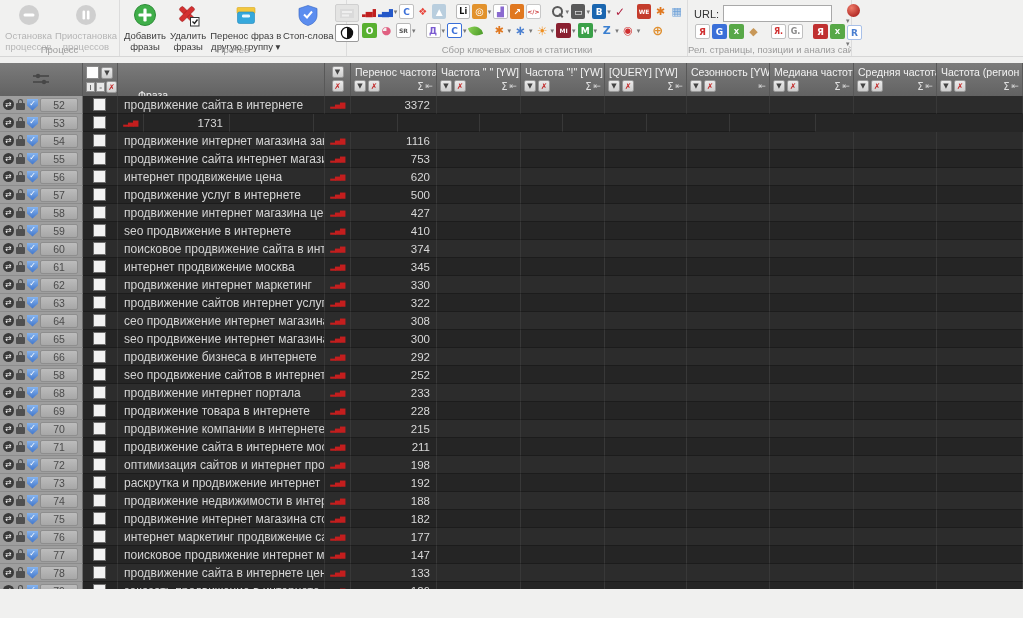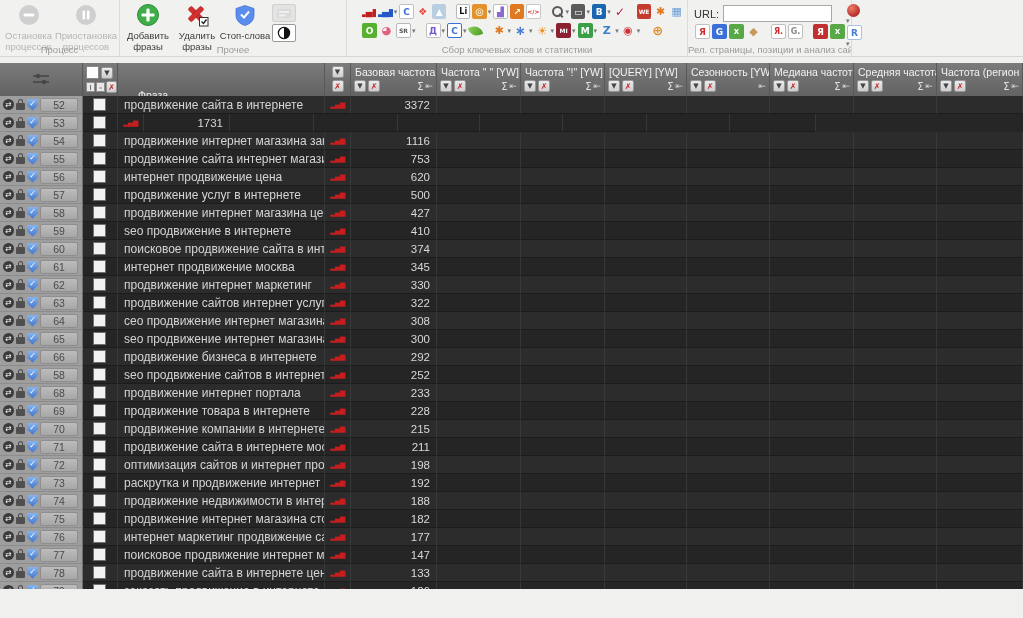--- a/index.html
+++ b/index.html
@@ -121,20 +121,30 @@
               <g transform="rotate(45 11 11)">
                   <rect x="2" y="8.6" width="18" height="4.8" rx="1.5" fill="#d43030" stroke="#a02020" stroke-width="0.6"></rect>
                   <rect x="8.6" y="2" width="4.8" height="18" rx="1.5" fill="#d43030" stroke="#a02020" stroke-width="0.6"></rect>
                 </g>
               <rect x="14.5" y="14.5" width="8.5" height="8.5" fill="#fff" stroke="#333"></rect>
                 <path d="M16.5 18.5 l2 2 3-4" stroke="#222" stroke-width="1.4" fill="none"></path>
             </svg>
           </span>
           <span class="lbl"><span>Удалить</span><br><span>фразы</span></span>
         </div>
+        <div class="bigbtn" style="width:76px;">
+          <span>
+            <svg width="24" height="24">
+                <rect x="3" y="4.5" width="18" height="6" rx="1" fill="#f3c73d" stroke="#d8a81f" stroke-width="0.6"></rect>
+                <rect x="3.5" y="9" width="17" height="11.5" rx="2" fill="#35a8dc" stroke="#1f86b8" stroke-width="0.6"></rect>
+                <rect x="8" y="11.5" width="8" height="3" rx="1.2" fill="#e9f6fc"></rect>
+              </svg>
+          </span>
+          <span class="lbl"><span>Перенос фраз в</span><br><span>другую группу ▾</span></span>
+        </div>
         <div class="bigbtn" style="width:46px;">
           <span>
             <svg width="24" height="24">
                 <path d="M12 2.5 L21 5.5 V12 C21 17.5 17.5 20.8 12 22.5 C6.5 20.8 3 17.5 3 12 V5.5 Z" fill="#5b8def" stroke="#3c6cc8" stroke-width="0.7"></path>
                 <path d="M8 11.5 l3 3 5-6" stroke="#fff" stroke-width="2" fill="none"></path>
               </svg>
           </span>
           <span class="lbl"><span>Стоп-слова</span></span>
         </div>
         <div class="stack">
@@ -291,21 +301,21 @@
         <div style="display:flex;justify-content:center;padding-top:3px;">
             <span class="fbtn">▼</span>
           </div>
         <div style="display:flex;justify-content:center;padding-top:2px;">
             <span class="fbtn x">✗</span>
           </div>
       </div>
 
       <div style="display:flex;">
           <div class="hcell" style="width: 86px;">
-            <div class="hlabel">Базовая частота</div>
+            <div class="hlabel">Перенос частота</div>
             <div class="hctrl">
               <span class="fbtn">▼</span>
               <span class="fbtn x">✗</span>
               <span class="hsp"></span>
               <span class="sig">Σ</span>
               <span class="pin">⇤</span>
             </div>
           </div>
           <div class="hcell" style="width: 84px;">
             <div class="hlabel">Частота " " [YW]</div>

